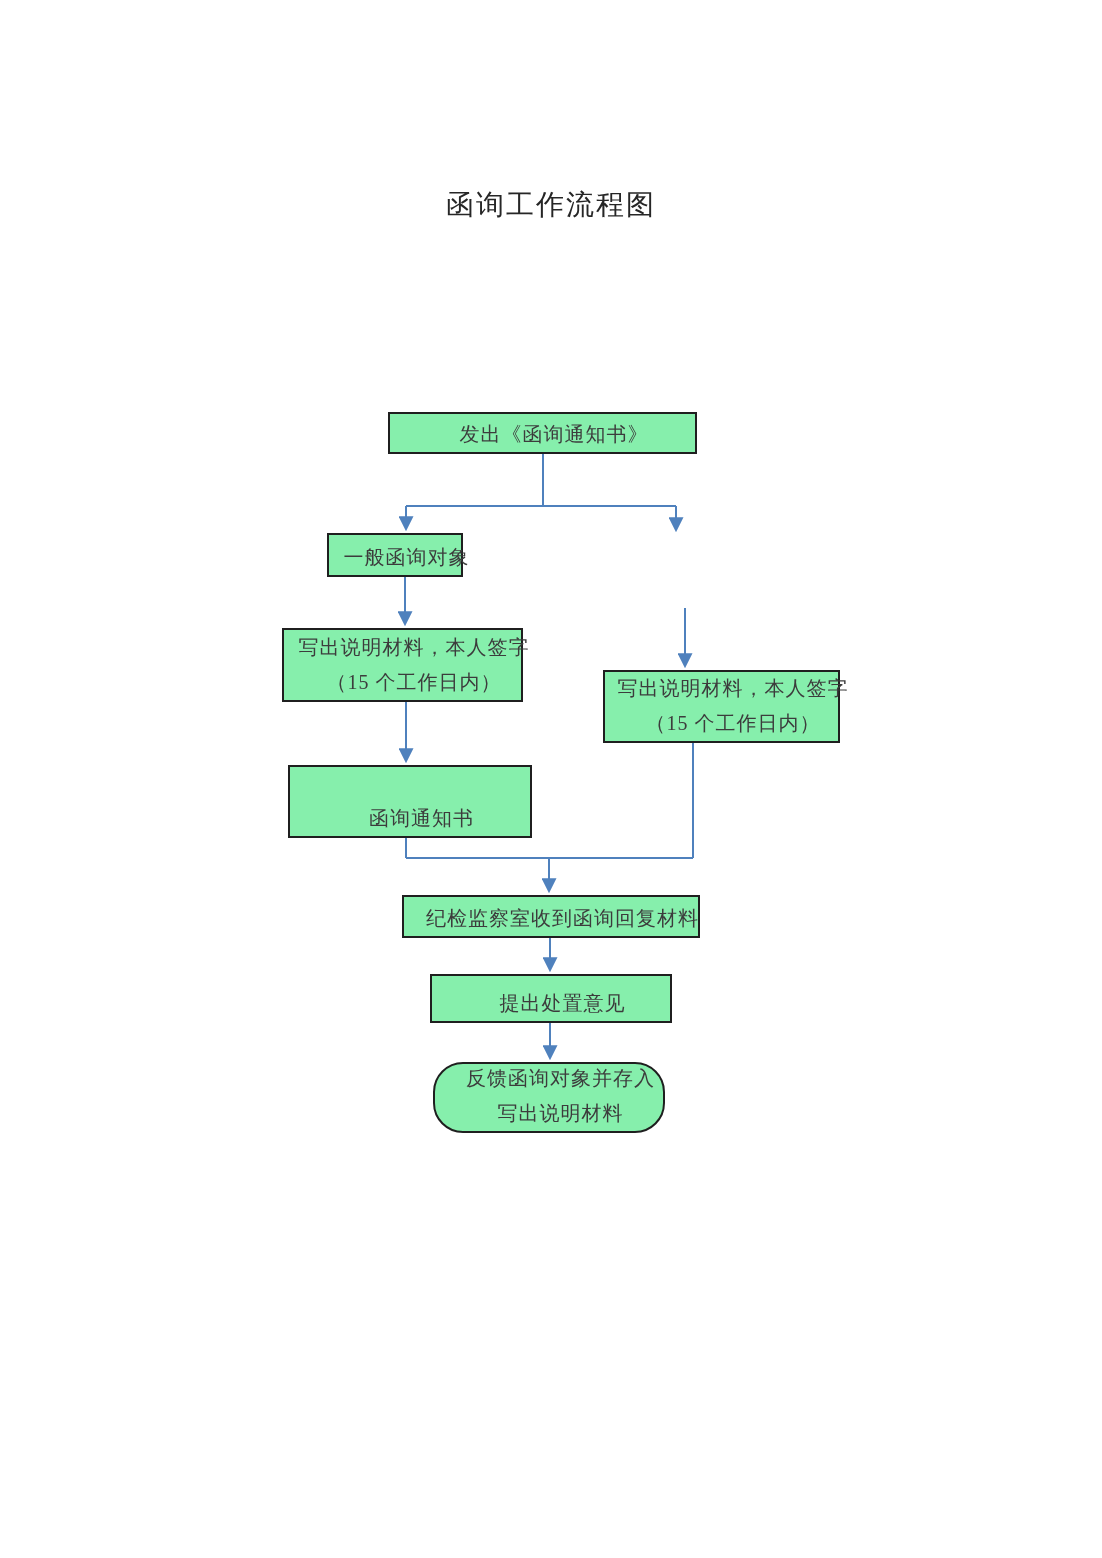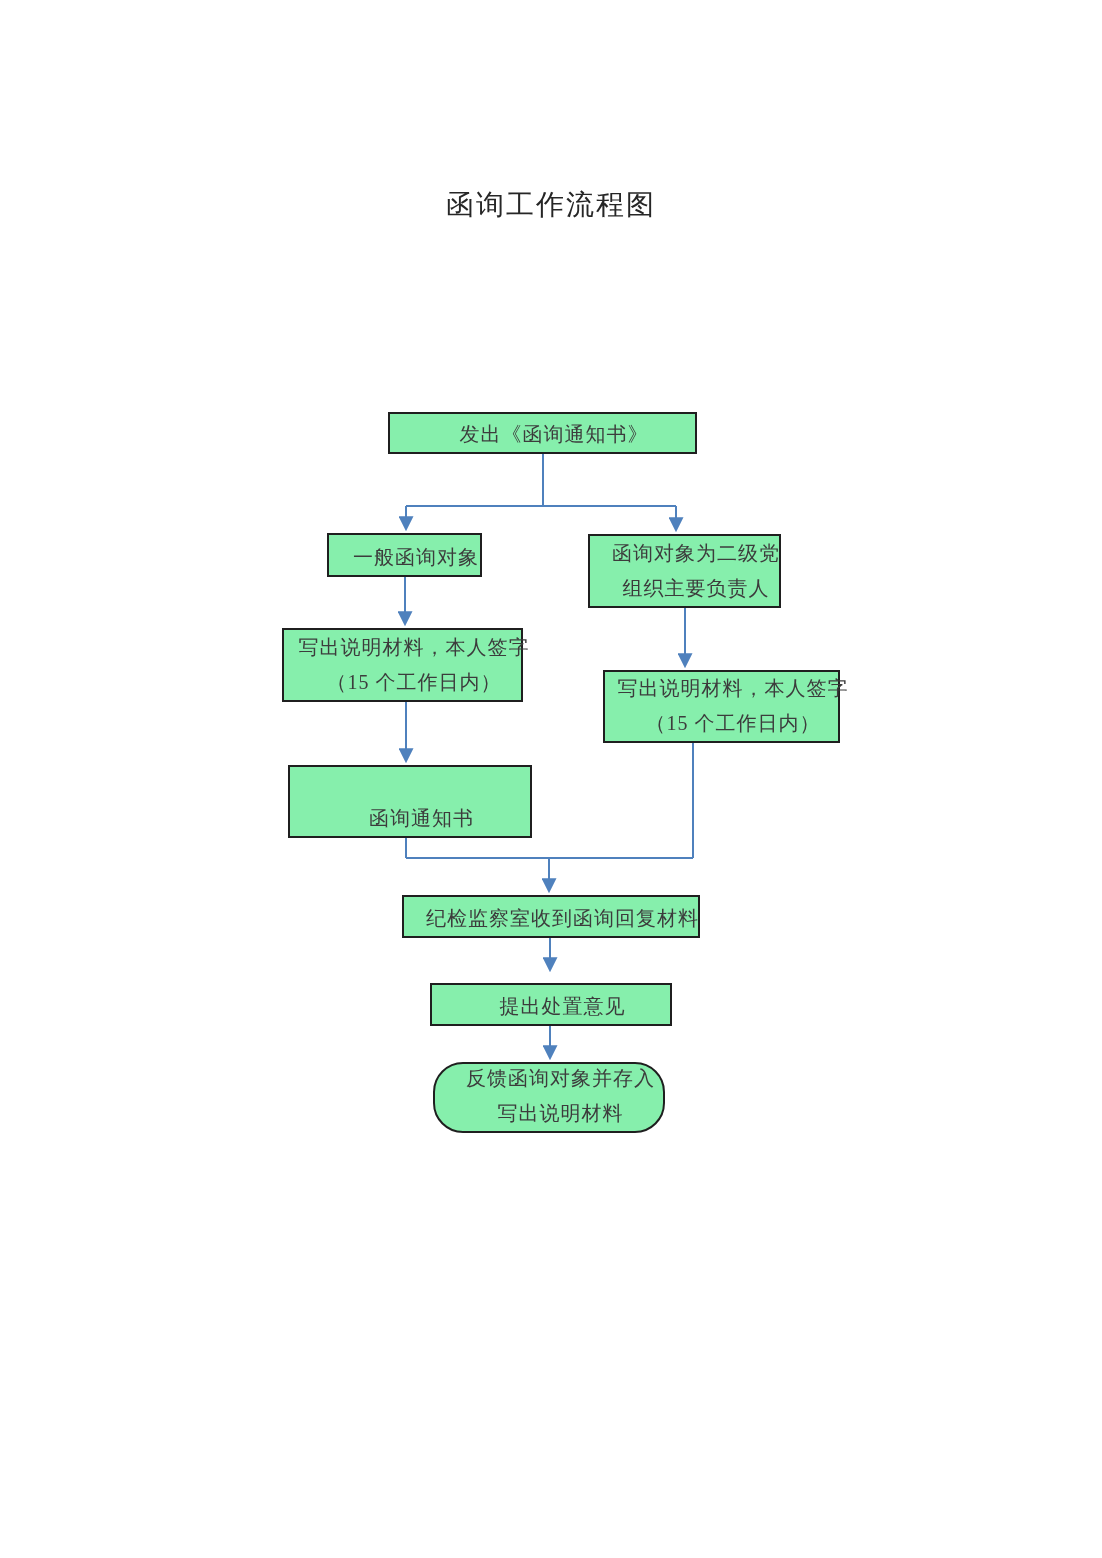--- a/index.html
+++ b/index.html
@@ -89,48 +89,44 @@
     <path class="conn" d="M549,858 L549,891" marker-end="url(#arrow)"></path>
 
     <path class="conn" d="M550,938 L550,970" marker-end="url(#arrow)"></path>
     <path class="conn" d="M550,1017 L550,1058" marker-end="url(#arrow)"></path>
   </svg>
 
   <div class="node" style="left:388px; top:412px; width:309px; height:42px;">
     <div class="ln">发出《函询通知书》</div>
   </div>
 
-  <div class="node" style="left:327px; top:533px; width:155px; height:44px;">
+  <div class="node" style="left:327px; top:533px; width:136px; height:44px;">
     <div class="ln">一般函询对象</div>
   </div>
 
-  <div class="node" style="left:588px; top:534px; width:193px; height:74px;">
-    <div class="ln">函询对象为二级党</div>
-    <div class="ln">组织主要负责人</div>
-  </div>
 
   <div class="node" style="left:282px; top:628px; width:241px; height:74px;">
     <div class="ln">写出说明材料，本人签字</div>
     <div class="ln">（15 个工作日内）</div>
   </div>
 
   <div class="node" style="left:603px; top:670px; width:237px; height:73px;">
     <div class="ln">写出说明材料，本人签字</div>
     <div class="ln">（15 个工作日内）</div>
   </div>
 
   <div class="node" style="left:288px; top:765px; width:244px; height:73px;">
     <div class="ln">函询通知书</div>
   </div>
 
   <div class="node" style="left:402px; top:895px; width:298px; height:43px;">
     <div class="ln">纪检监察室收到函询回复材料</div>
   </div>
 
-  <div class="node" style="left:430px; top:974px; width:242px; height:43px;margin-top:9px;">
+  <div class="node" style="left:430px; top:974px; width:242px; height:49px;">
     <div class="ln">提出处置意见</div>
   </div>
 
   <div class="node" style="left:433px; top:1062px; width:232px; height:71px;border-radius:30px;">
     <div class="ln">反馈函询对象并存入</div>
     <div class="ln">写出说明材料</div>
   </div>
 
 </div>
 

